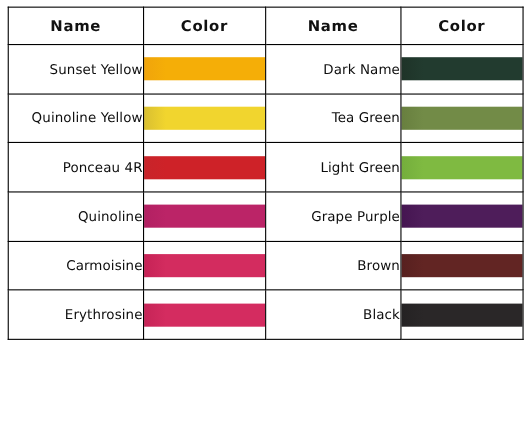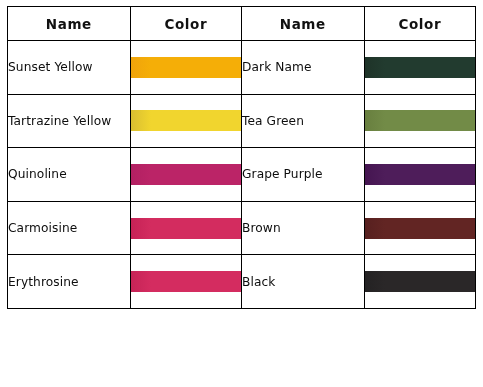--- a/index.html
+++ b/index.html
@@ -45,21 +45,21 @@
     text-align: center;
     font-size: 13.5px;
     font-weight: bold;
     letter-spacing: 0.6px;
     color: #111111;
   }
 
   td.name-cell {
     height: 43px;
     padding-left: 9px;
-    text-align: left;
+    text-align: right;
     font-size: 12.2px;
     font-weight: normal;
     color: #0d0d0d;
     letter-spacing: 0.1px;
     white-space: nowrap;
     overflow: hidden;
   }
 
   td.swatch-cell {
     height: 43px;
@@ -97,27 +97,37 @@
         <td class="name-cell">Sunset Yellow</td>
         <td class="swatch-cell">
             <span class="swatch" title="Sunset Yellow #F0A40B" style="background: linear-gradient(to right, rgb(240, 164, 11) 0%, rgb(245, 174, 7) 18%, rgb(245, 174, 7) 100%);"></span>
           </td>
         <td class="name-cell">Dark Name</td>
         <td class="swatch-cell">
             <span class="swatch" title="Dark Green #1E3328" style="background: linear-gradient(to right, rgb(30, 51, 40) 0%, rgb(34, 59, 47) 18%, rgb(34, 59, 47) 100%);"></span>
           </td>
       </tr>
       <tr>
-        <td class="name-cell">Tartrazine Yellow</td>
+        <td class="name-cell">Quinoline Yellow</td>
         <td class="swatch-cell">
             <span class="swatch" title="Quinoline Yellow #D9BF31" style="background: linear-gradient(to right, rgb(217, 191, 49) 0%, rgb(241, 213, 46) 18%, rgb(241, 213, 46) 100%);"></span>
           </td>
         <td class="name-cell">Tea Green</td>
         <td class="swatch-cell">
             <span class="swatch" title="Tea Green #687F3F" style="background: linear-gradient(to right, rgb(104, 127, 63) 0%, rgb(114, 139, 71) 18%, rgb(114, 139, 71) 100%);"></span>
+          </td>
+      </tr>
+      <tr>
+        <td class="name-cell">Ponceau 4R</td>
+        <td class="swatch-cell">
+            <span class="swatch" title="Ponceau 4R #C8242A" style="background: linear-gradient(to right, rgb(200, 36, 42) 0%, rgb(206, 34, 40) 18%, rgb(206, 34, 40) 100%);"></span>
+          </td>
+        <td class="name-cell">Light Green</td>
+        <td class="swatch-cell">
+            <span class="swatch" title="Light Green #74AE3C" style="background: linear-gradient(to right, rgb(116, 174, 60) 0%, rgb(127, 186, 65) 18%, rgb(127, 186, 65) 100%);"></span>
           </td>
       </tr>
       <tr>
         <td class="name-cell">Quinoline</td>
         <td class="swatch-cell">
             <span class="swatch" title="Amaranth #B22062" style="background: linear-gradient(to right, rgb(178, 32, 98) 0%, rgb(187, 36, 103) 18%, rgb(187, 36, 103) 100%);"></span>
           </td>
         <td class="name-cell">Grape Purple</td>
         <td class="swatch-cell">
             <span class="swatch" title="Grape Purple #451551" style="background: linear-gradient(to right, rgb(69, 21, 81) 0%, rgb(78, 29, 90) 18%, rgb(78, 29, 90) 100%);"></span>

